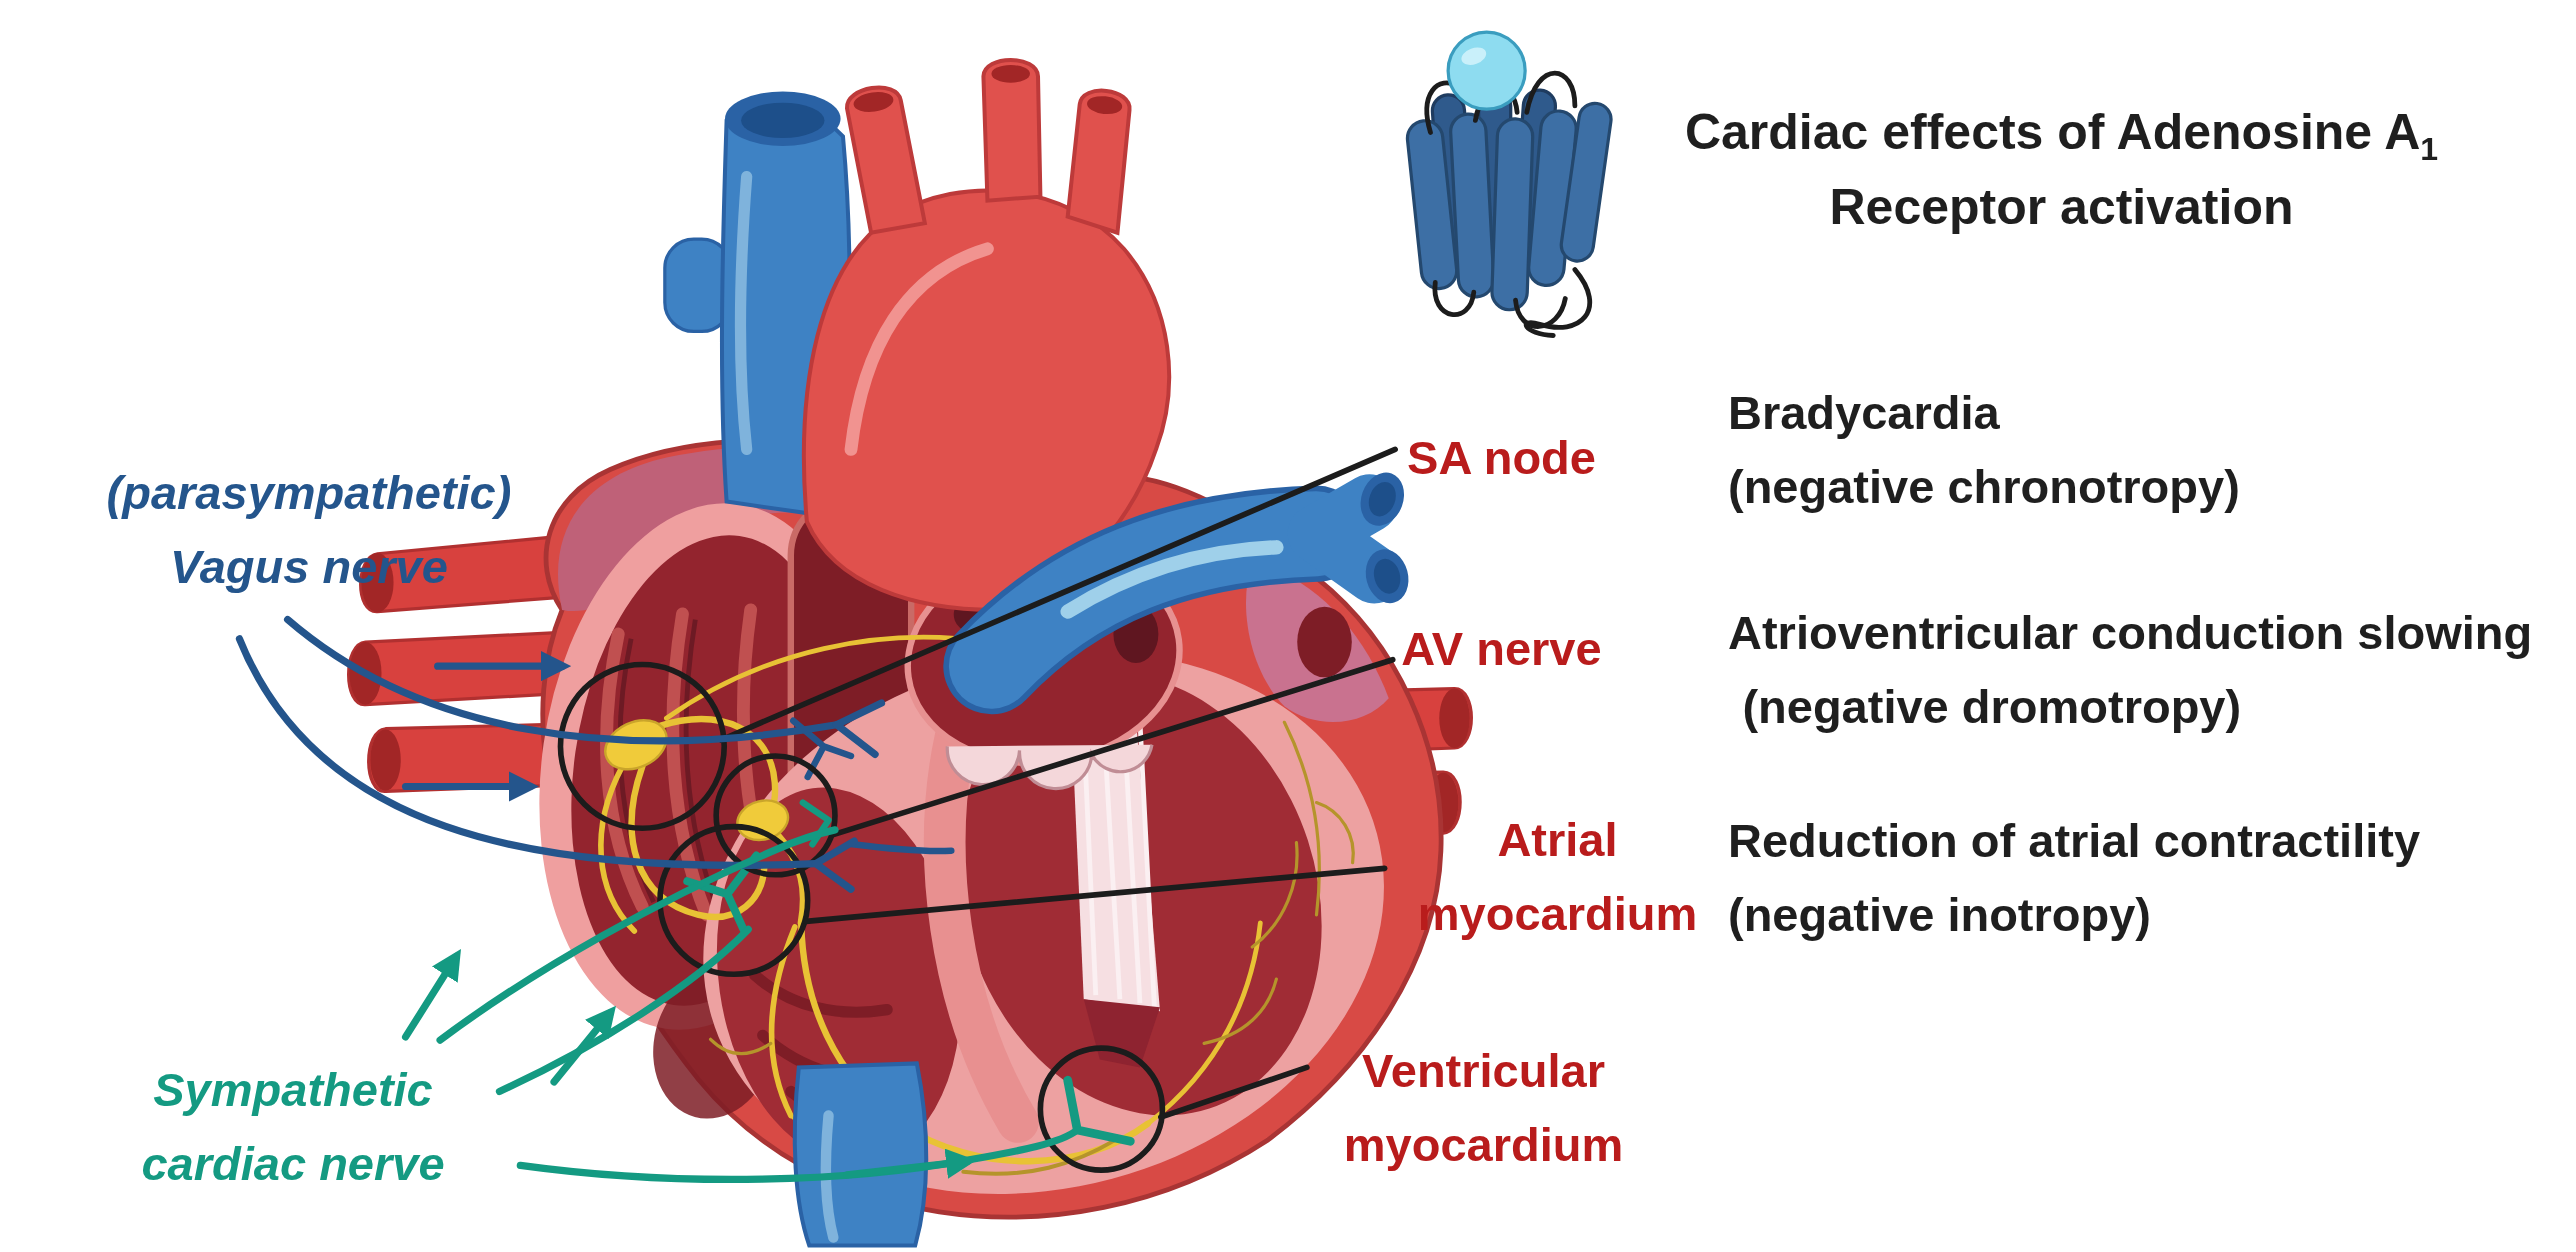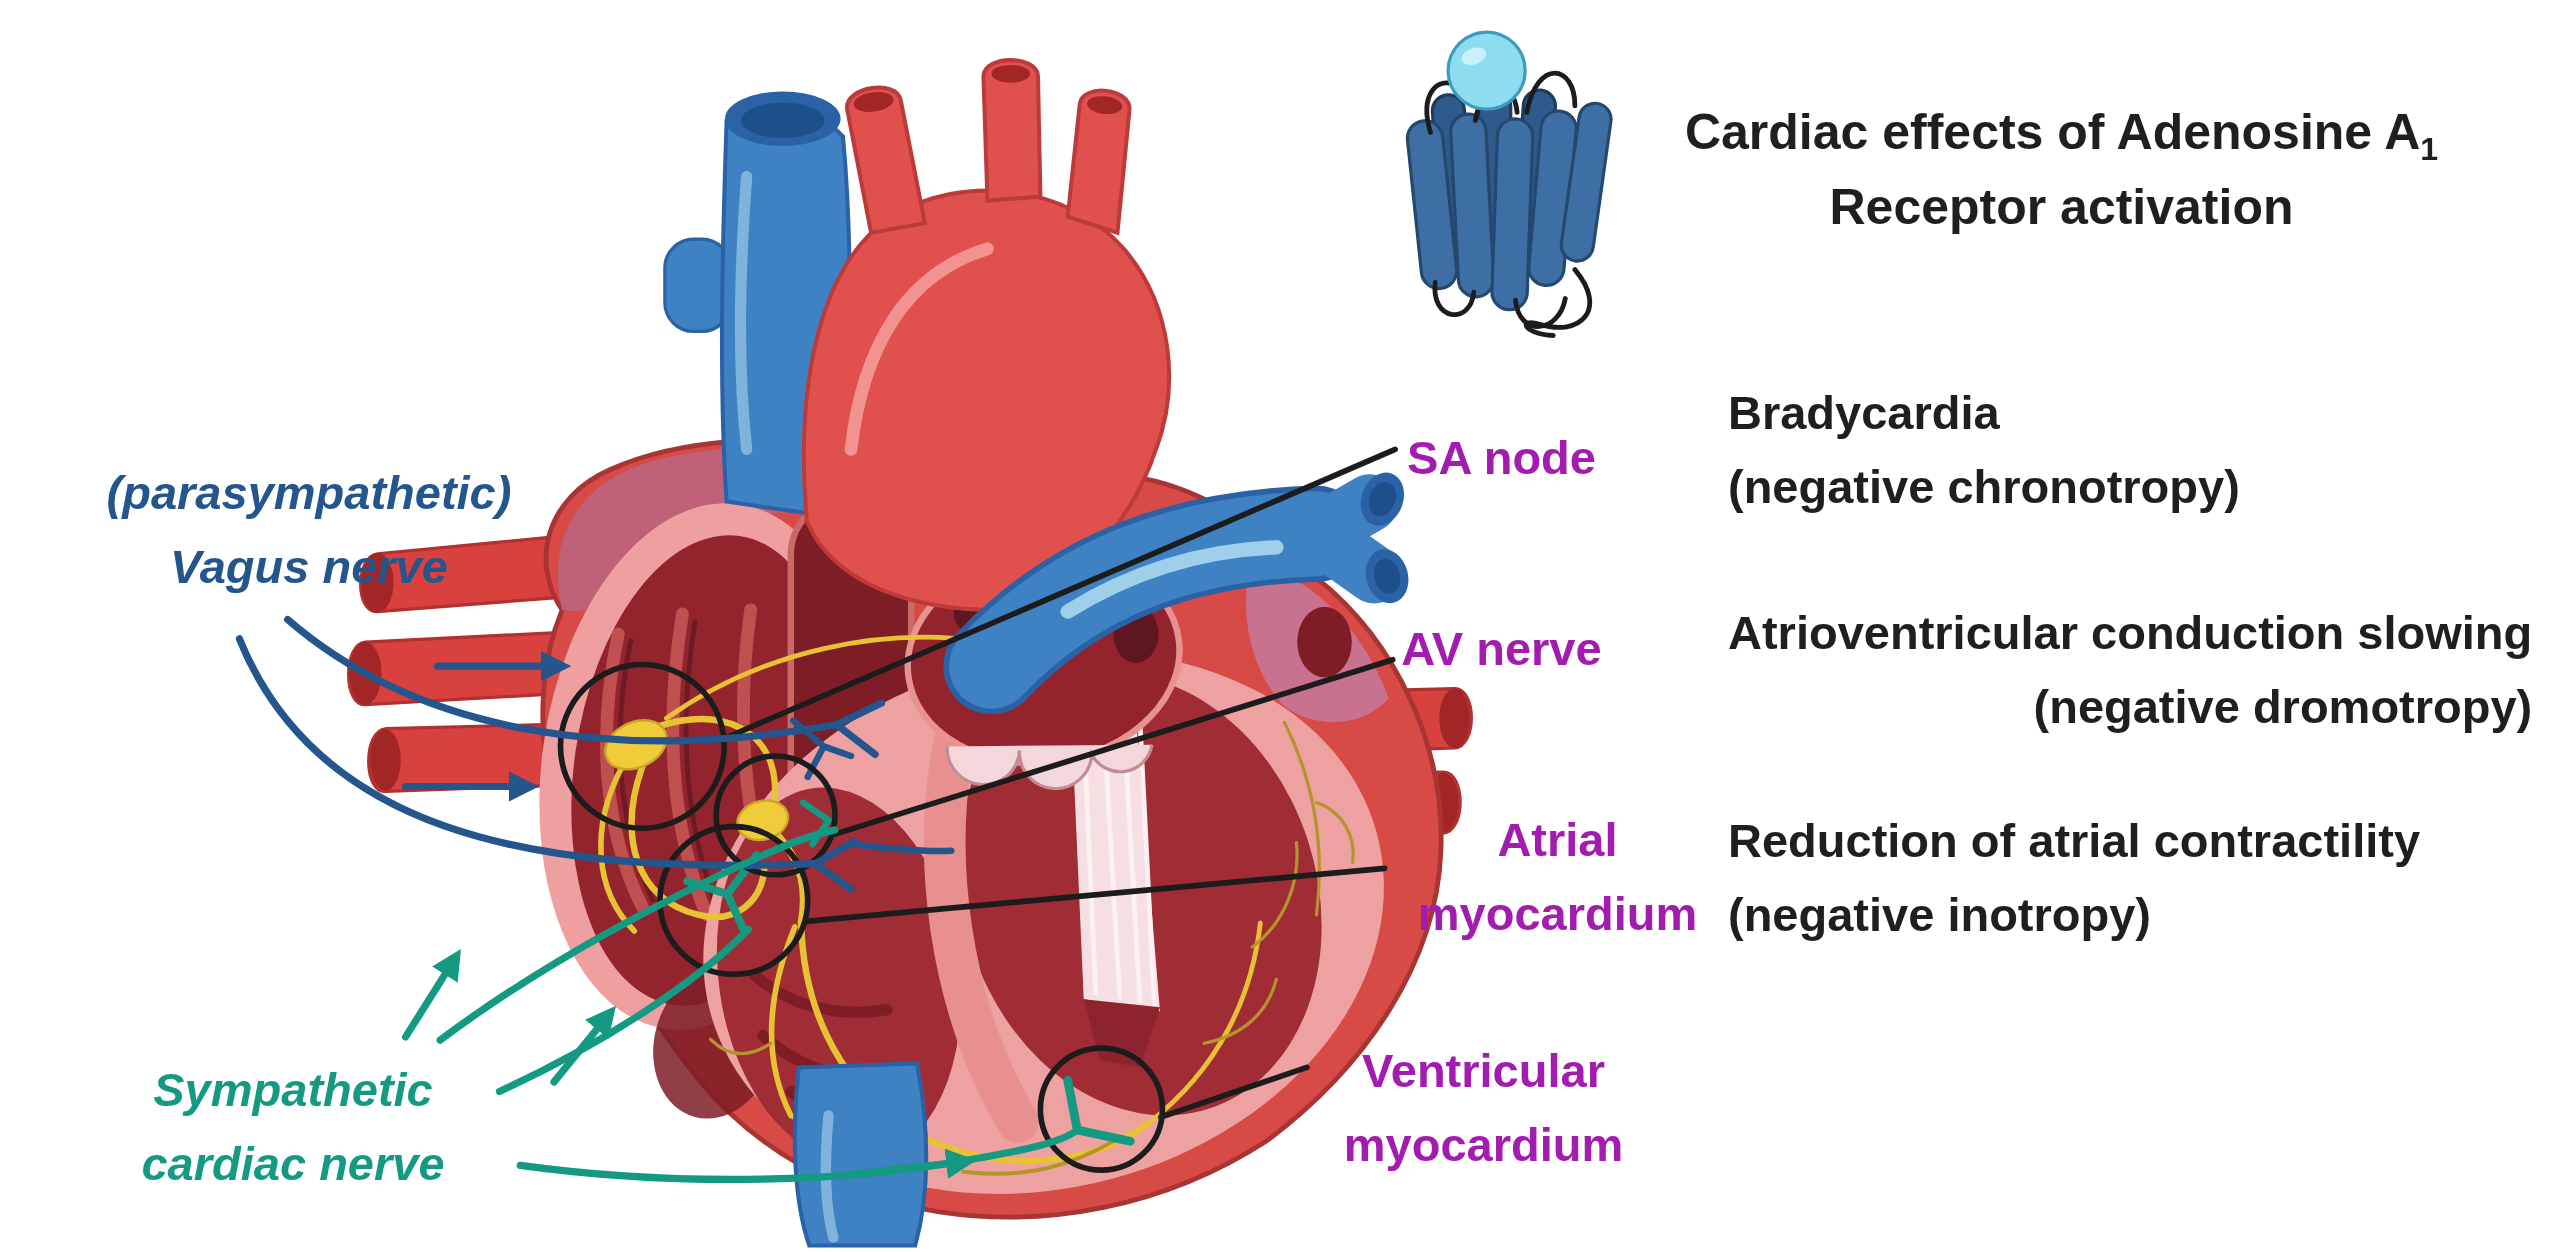--- a/index.html
+++ b/index.html
@@ -1,19 +1,19 @@
 <!DOCTYPE html>
 <html style="font-size:13px"><head>
 <meta charset="utf-8">
 <style>
   html,body{margin:0;padding:0;background:#ffffff;}
   .canvas{position:relative;width:2576px;height:1252px;background:#ffffff;overflow:hidden;
           font-family:"Liberation Sans",sans-serif;}
   .art{position:absolute;left:0;top:0;width:2576px;height:1252px;}
-  .lbl{position:absolute;font-weight:bold;color:#a21caf;font-size:47px;line-height:74px;white-space:nowrap;}
+  .lbl{position:absolute;font-weight:bold;color:#b91c1c;font-size:47px;line-height:74px;white-space:nowrap;}
   .ctr{text-align:center;}
   .title{position:absolute;left:1604px;top:95px;width:915px;text-align:center;
          font-weight:bold;color:#1f1f1f;font-size:50px;line-height:75px;}
   .title sub{font-size:32px;line-height:0;}
   .vagus{position:absolute;left:76px;top:456px;width:466px;text-align:center;
          font-weight:bold;font-style:italic;color:#24558c;font-size:47px;line-height:74px;}
   .symp{position:absolute;left:68px;top:1053px;width:450px;text-align:center;
         font-weight:bold;font-style:italic;color:#149a82;font-size:47px;line-height:74px;}
   .eff{position:absolute;left:1728px;font-weight:bold;color:#1f1f1f;font-size:47px;line-height:74px;white-space:nowrap;}
   .eff .ind{padding-left:14.4px;}
@@ -246,21 +246,21 @@
   <div class="lbl ctr tgt2" style="left:1315px;top:1034px;width:337px;">
     <div>Ventricular</div>
     <div>myocardium</div>
   </div>
 
   <div class="eff" style="top:376px;">
     <div>Bradycardia</div>
     <div>(negative chronotropy)</div>
   </div>
 
-  <div class="eff" style="top:596px;text-align:right;">
+  <div class="eff" style="top:596px;">
     <div>Atrioventricular conduction slowing</div>
     <div class="ind">(negative dromotropy)</div>
   </div>
 
   <div class="eff" style="top:804px;">
     <div>Reduction of atrial contractility</div>
     <div>(negative inotropy)</div>
   </div>
 
 </div>

